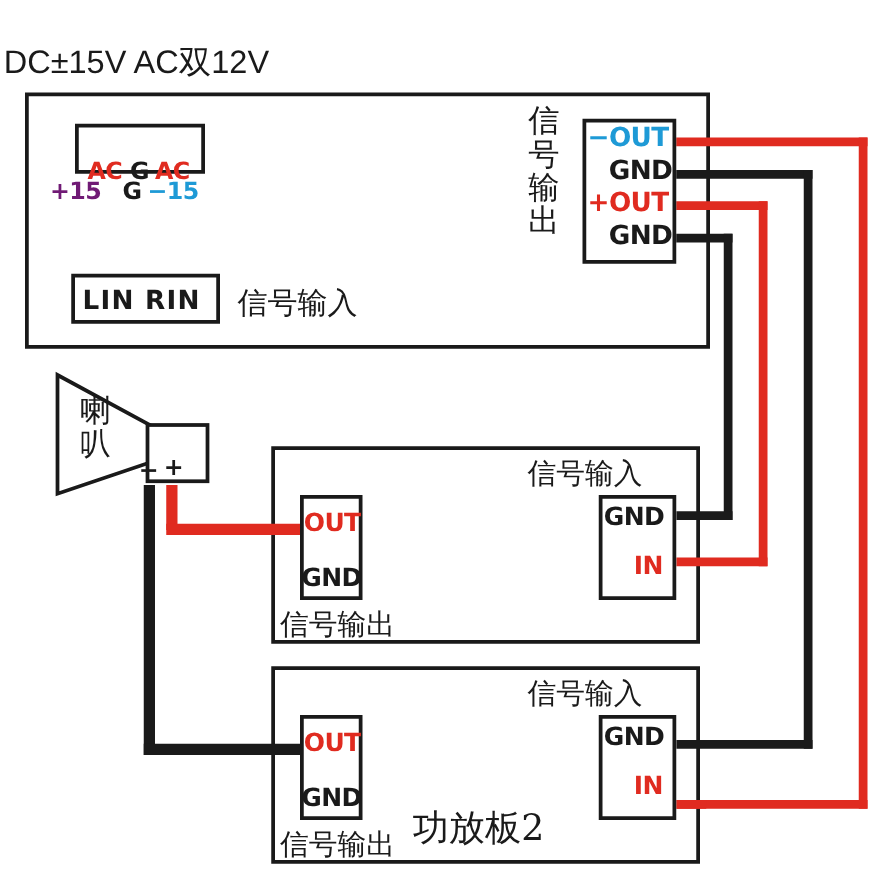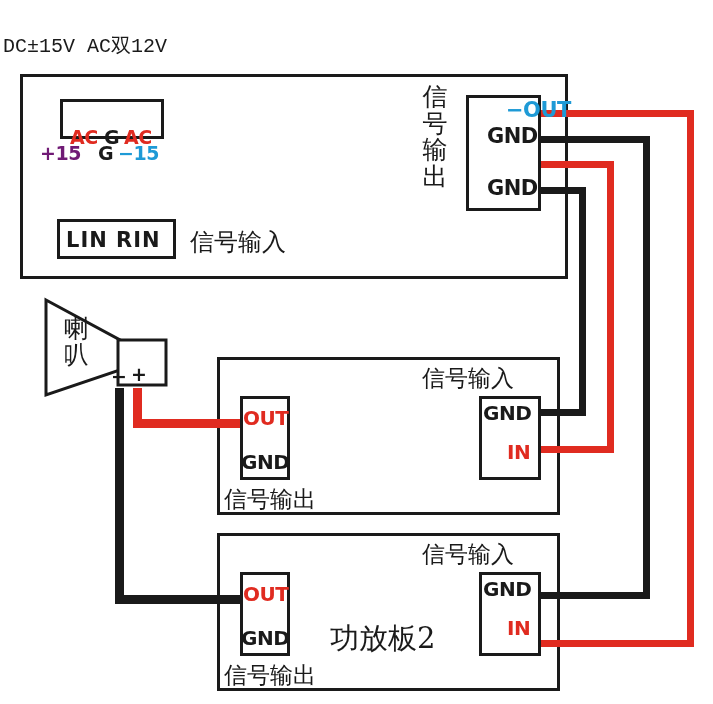--- a/index.html
+++ b/index.html
@@ -4,22 +4,22 @@
 <style>
   html,body{margin:0;padding:0;background:#ffffff;}
   body{width:713px;height:704px;position:relative;overflow:hidden;
        font-family:"DejaVu Sans","Liberation Sans",sans-serif;color:#1a1a1a;}
   #stage{position:absolute;left:0;top:0;width:713px;height:704px;}
 
   .cn{font-family:"DejaVu Serif","Liberation Serif",serif;color:#1a1a1a;}
 
   
   #hdr-line1{position:absolute;left:4px;top:2px;font-size:24px;letter-spacing:1px;}
-  #hdr-line2{position:absolute;left:3px;top:32px;font-size:20px;letter-spacing:0px;
-             font-family:Liberation Mono, monospace;font-weight:400;}
+  #hdr-line2{position:absolute;left:3px;top:32px;font-size:26px;letter-spacing:0px;
+             font-family:Liberation Sans, sans-serif;font-weight:400;}
 
   
   .board{position:absolute;border:3px solid #1a1a1a;background:#fff;box-sizing:border-box;}
   #main-board{left:20px;top:74px;width:548px;height:205px;}
   #amp1-board{left:217px;top:357px;width:343px;height:158px;}
   #amp2-board{left:217px;top:533px;width:343px;height:158px;}
 
   
   .term{position:absolute;border:3px solid #1a1a1a;background:#fff;box-sizing:border-box;z-index:6;}
 
@@ -110,25 +110,28 @@
     <span class="pwr-seg" style="left:78px;top:0;color:#1e9ad6;text-align:right;">−15</span>
   </div>
 
   <div class="term" id="lin-term"></div>
   <div id="lin-text">LIN  RIN</div>
   <div id="lin-cap" class="cn">信号输入</div>
 
   <div id="sig-cap" class="cn">信号输出</div>
   <div class="term" id="sig-term"></div>
 
-  <div class="sigrow" style="top:98px;padding-left:36px;">
+  <div class="sigrow" style="top:98px;">
     <span style="color:#1e9ad6;">−</span><span style="color:#1e9ad6;">OUT</span>
   </div>
   <div class="sigrow" style="top:124px;left:487px;">
     <span style="color:#1a1a1a;">GND</span>
+  </div>
+  <div class="sigrow" style="top:150px;">
+    <span style="color:#e02b20;">+</span><span style="color:#e02b20;">OUT</span>
   </div>
   <div class="sigrow" style="top:176px;left:487px;">
     <span style="color:#1a1a1a;">GND</span>
   </div>
 
   <div id="spk-wrap">
     <svg width="135" height="105" viewBox="0 0 135 105">
       <polygon points="6,5 80,45 80,75 6,100" fill="#ffffff" stroke="#1a1a1a" stroke-width="3"></polygon>
       <rect x="78" y="45" width="48" height="45" fill="#ffffff" stroke="#1a1a1a" stroke-width="3"></rect>
     </svg>
@@ -143,21 +146,21 @@
 
   <div class="term amp-out-term" style="left:240px;top:396px;"></div>
   <div class="amp-t-lbl" style="left:243px;top:406px;color:#e02b20;">OUT</div>
   <div class="amp-t-lbl" style="left:241px;top:450px;color:#1a1a1a;">GND</div>
 
   <div class="term amp-in-term" style="left:479px;top:396px;"></div>
   <div class="amp-t-lbl" style="left:483px;top:401px;color:#1a1a1a;">GND</div>
   <div class="amp-t-lbl" style="left:507px;top:440px;color:#e02b20;">IN</div>
 
   <div class="board" id="amp2-board"></div>
-  <div class="amp-title cn" style="left:330px;top:619px;">功放板2</div>
+  <div class="amp-title cn" style="left:330px;top:643px;">功放板2</div>
   <div class="amp-cap cn" style="left:224px;top:660px;">信号输出</div>
   <div class="amp-cap cn" style="left:422px;top:539px;">信号输入</div>
 
   <div class="term amp-out-term" style="left:240px;top:572px;"></div>
   <div class="amp-t-lbl" style="left:243px;top:582px;color:#e02b20;">OUT</div>
   <div class="amp-t-lbl" style="left:241px;top:626px;color:#1a1a1a;">GND</div>
 
   <div class="term amp-in-term" style="left:479px;top:572px;"></div>
   <div class="amp-t-lbl" style="left:483px;top:577px;color:#1a1a1a;">GND</div>
   <div class="amp-t-lbl" style="left:507px;top:616px;color:#e02b20;">IN</div>

